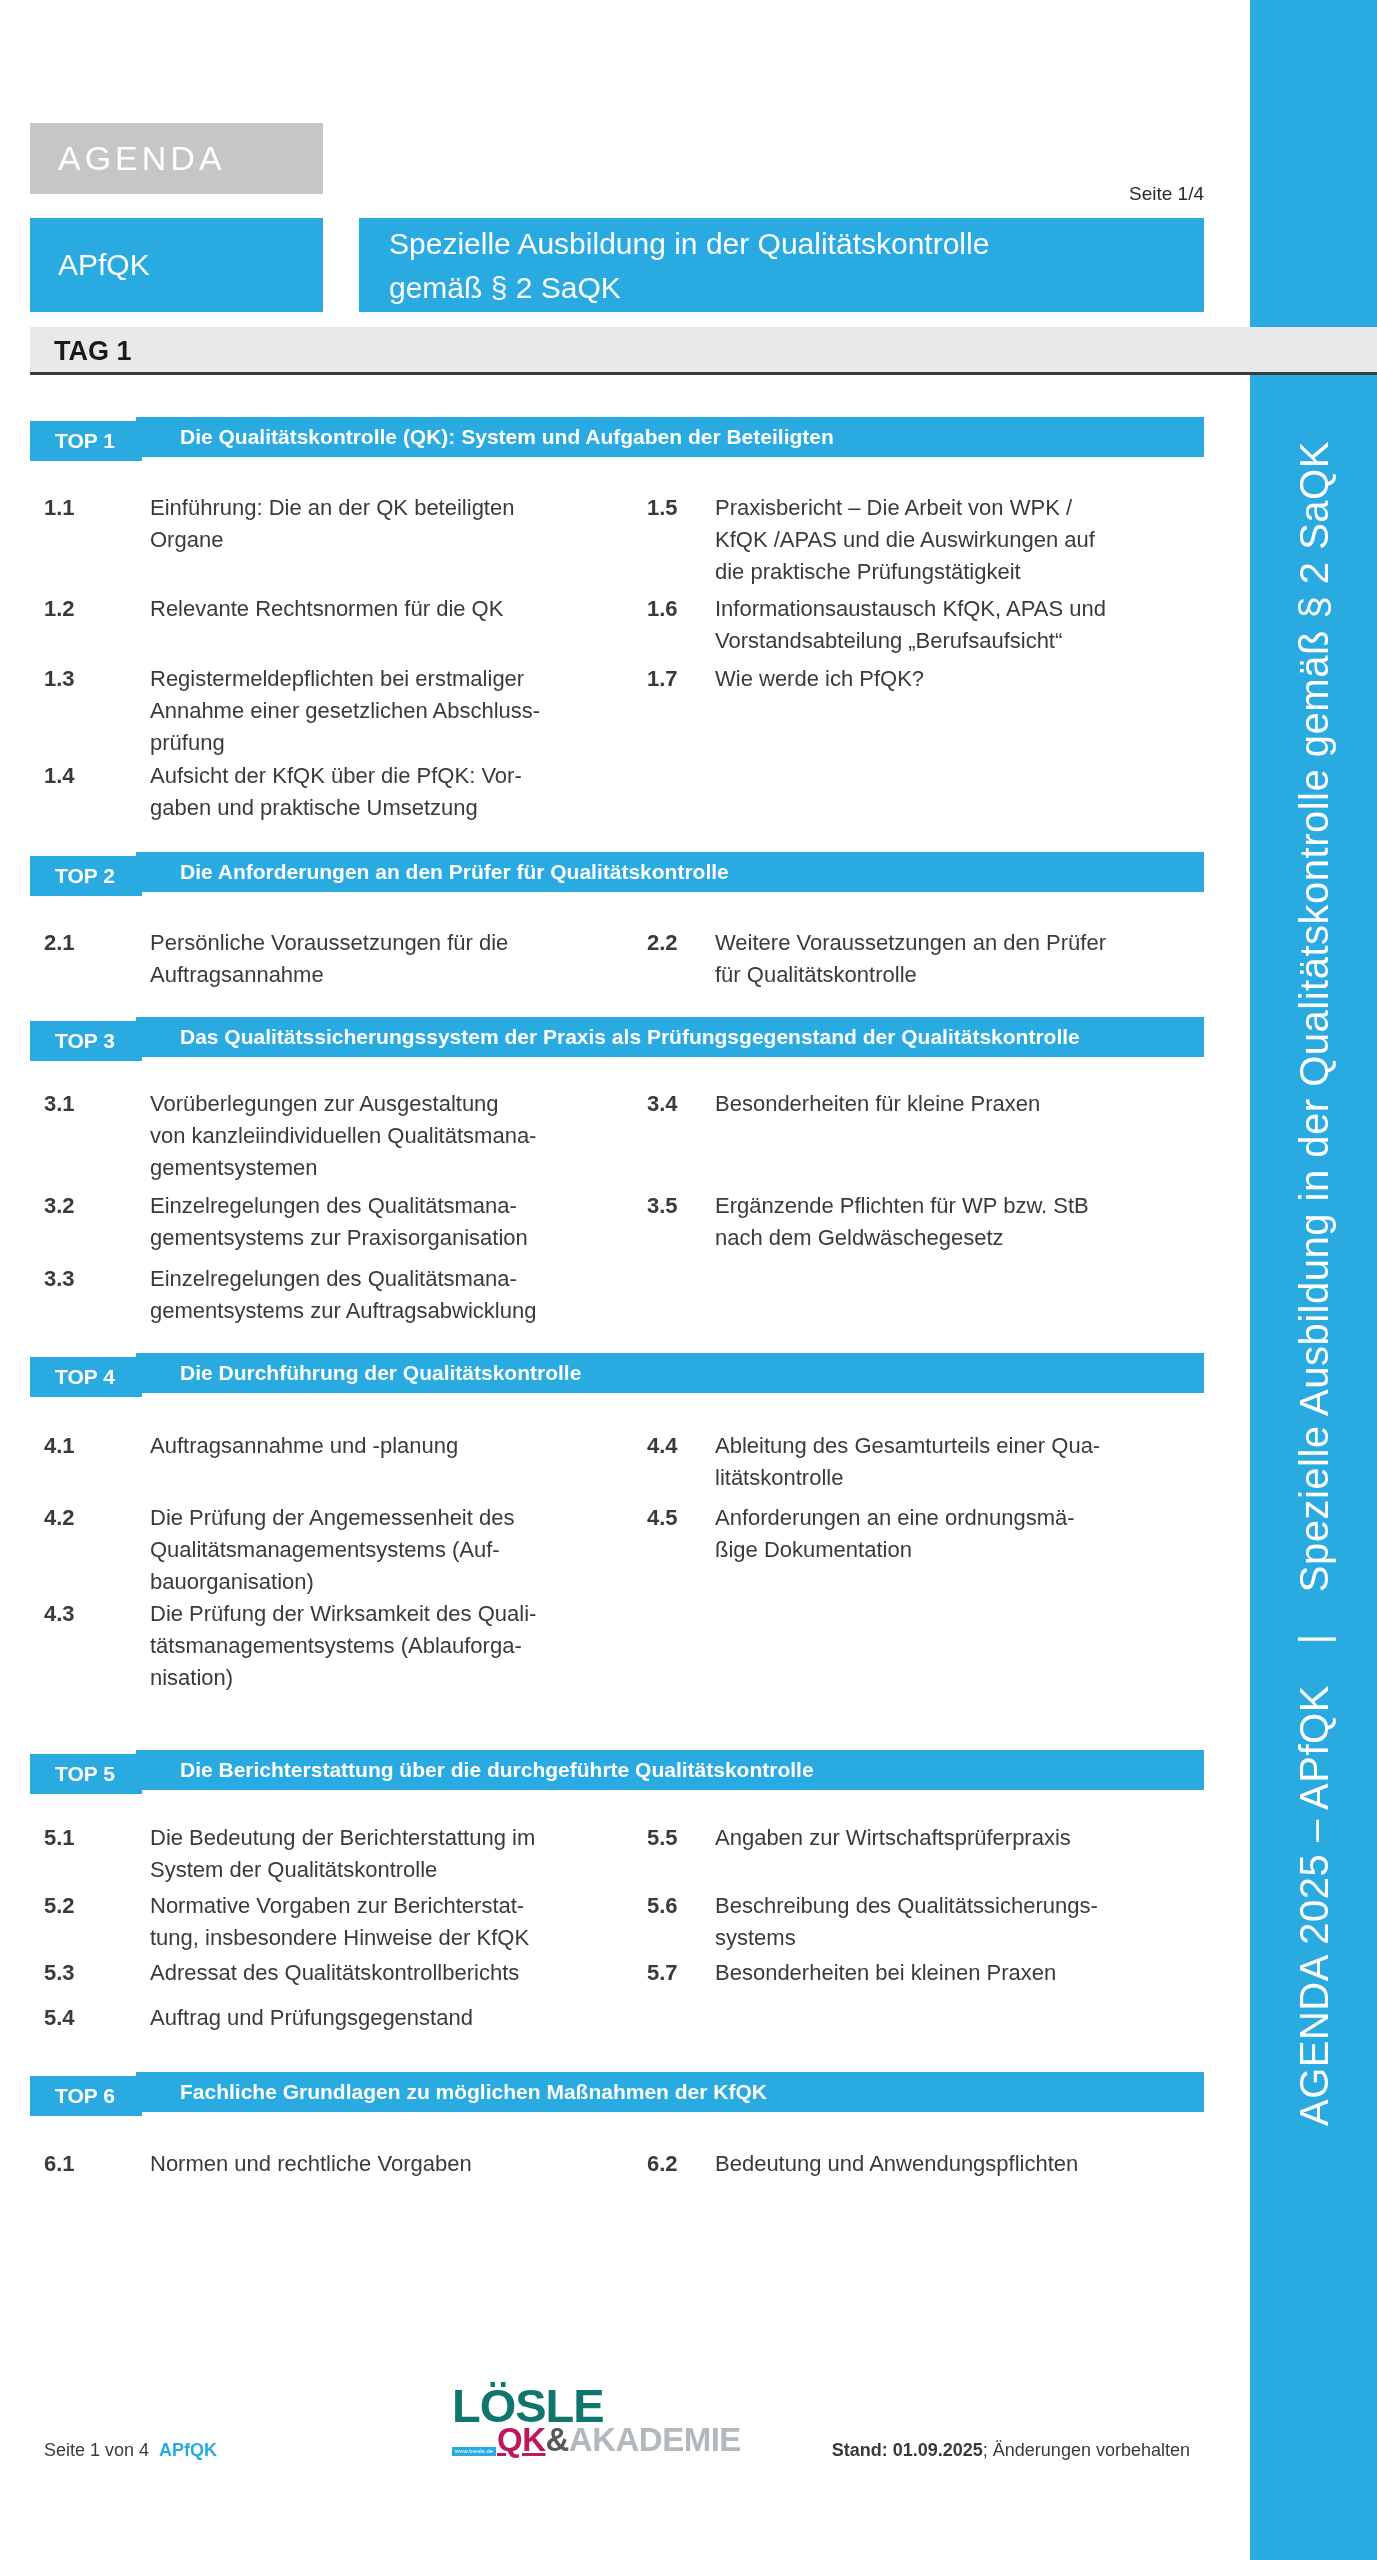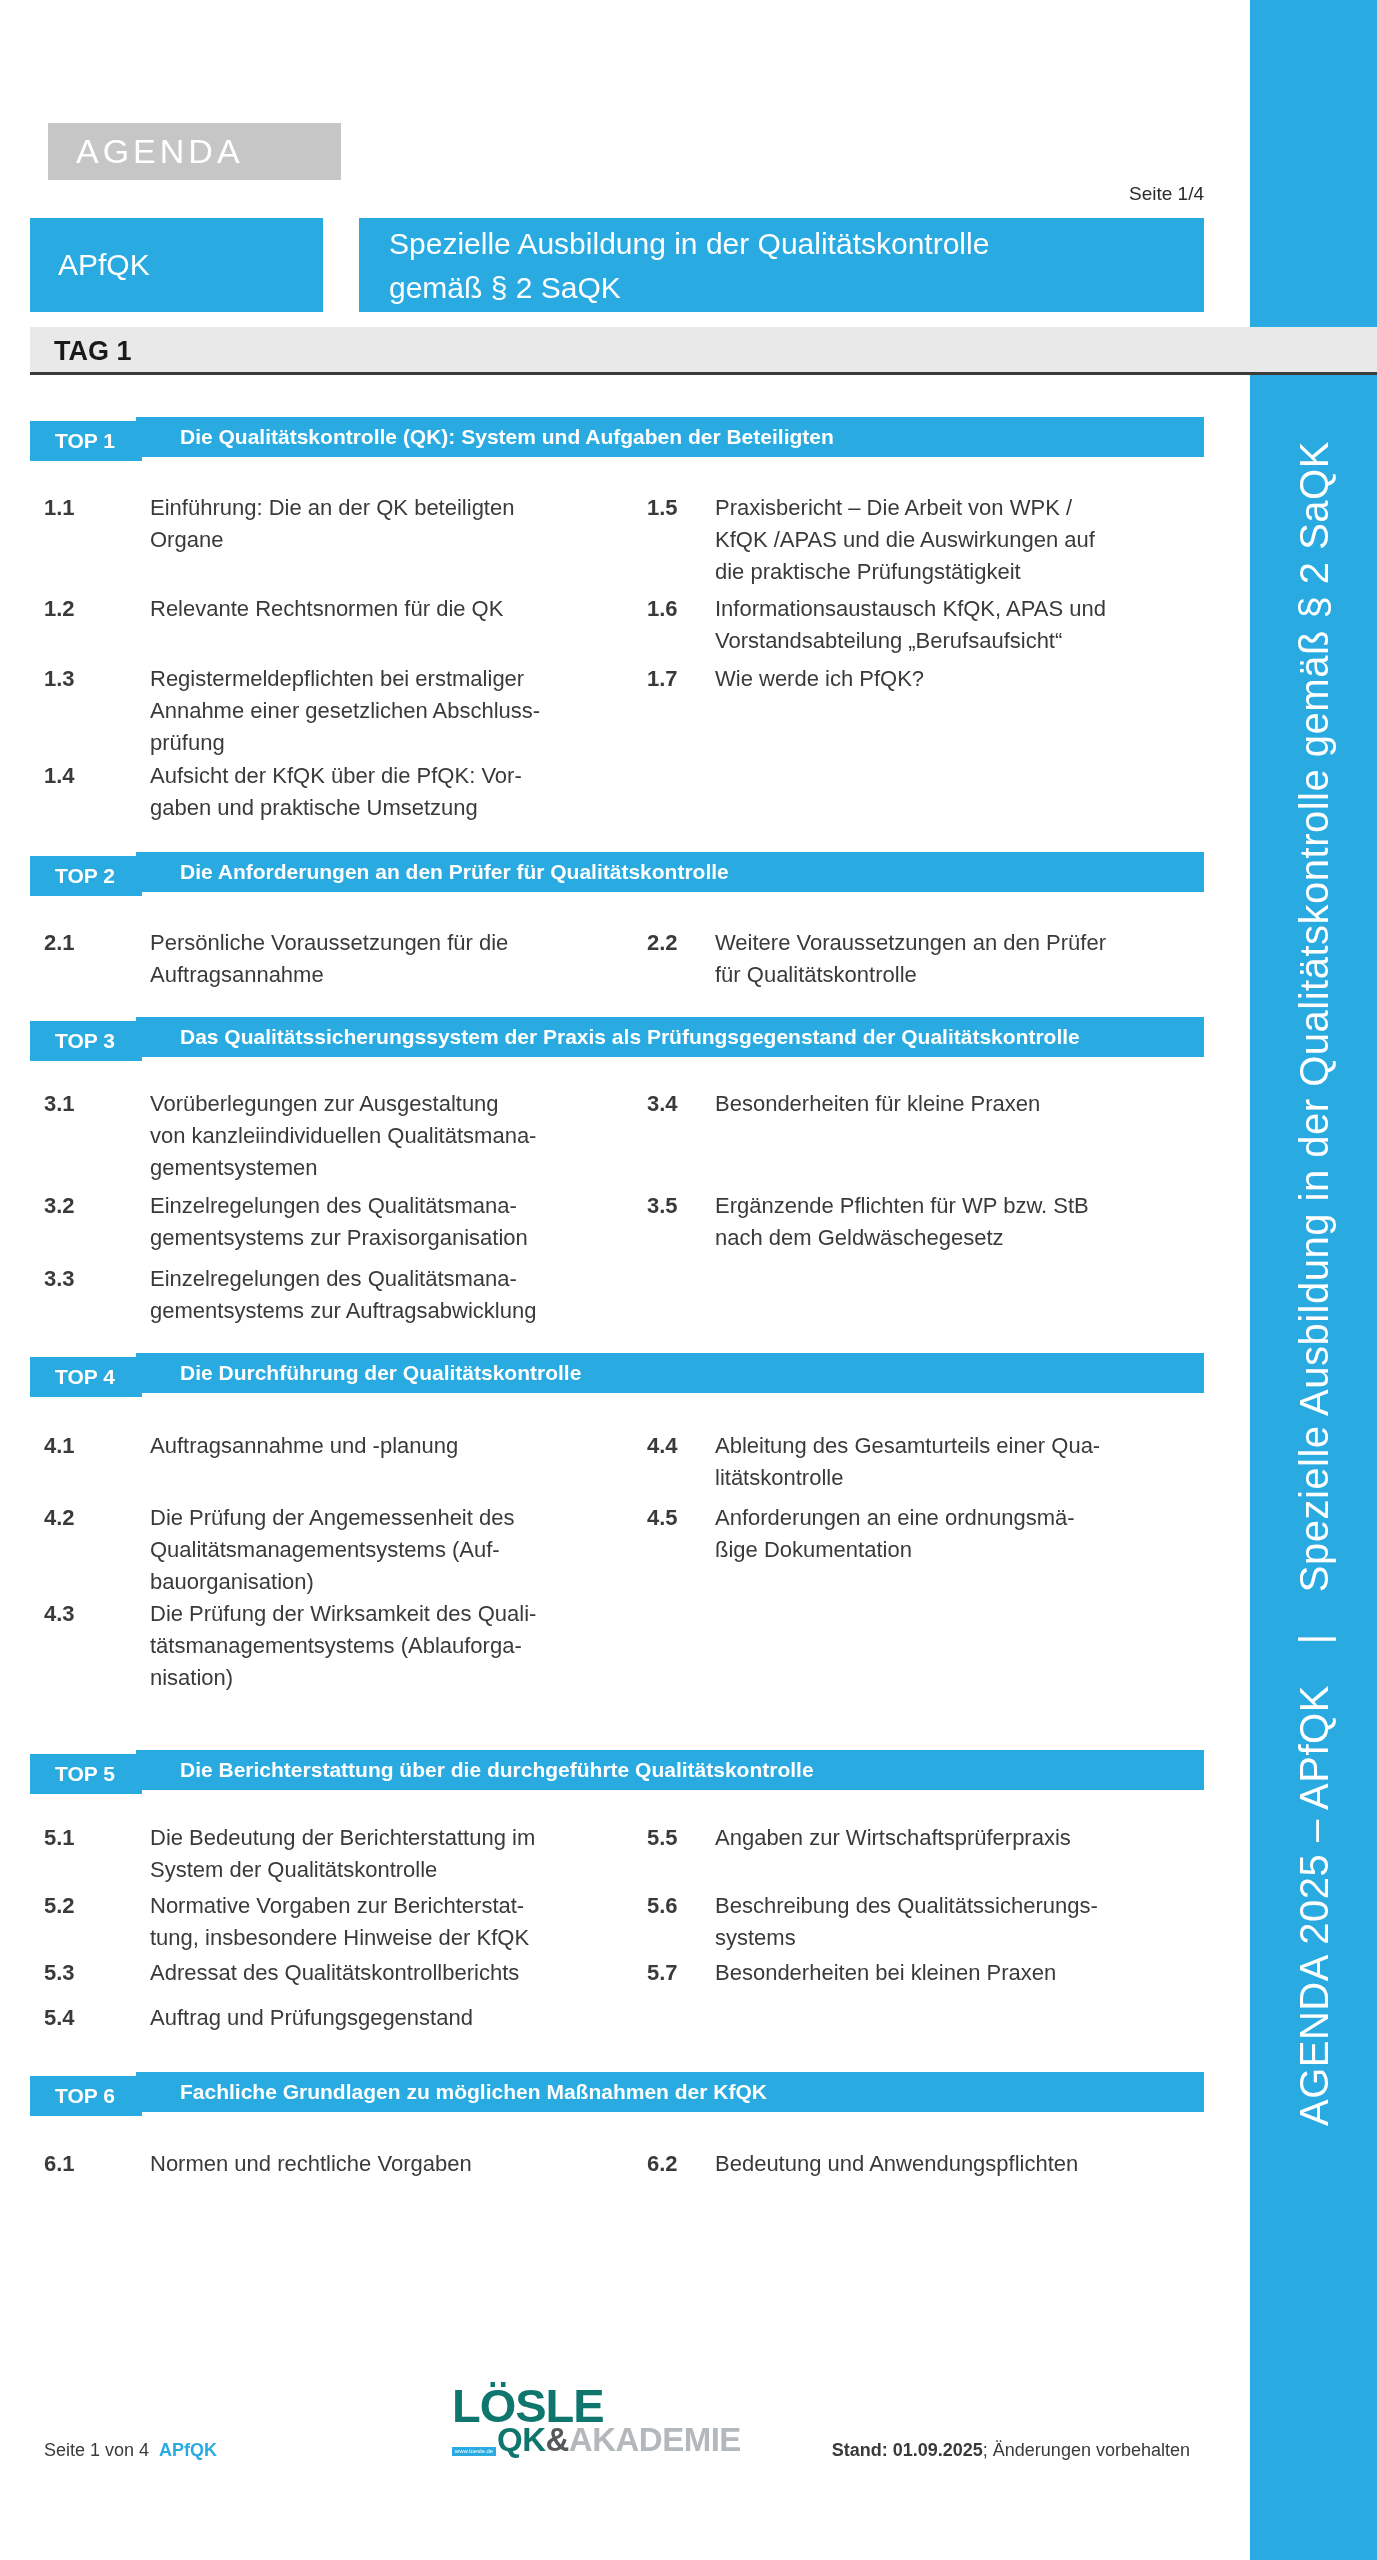--- a/index.html
+++ b/index.html
@@ -9,21 +9,21 @@
   }
   
   .side-strip{position:absolute;left:1250px;top:0;width:127px;height:2560px;background:#29ABE2;}
   .side-text{
     position:absolute;left:1291px;top:2126px;width:1800px;
     transform:rotate(-90deg);transform-origin:0 0;
     color:#ffffff;font-size:40px;line-height:46px;white-space:nowrap;letter-spacing:0.5px;
   }
   
   .agenda-box{
-    position:absolute;left:48px;top:123px;width:293px;height:57px;background:#C6C6C6;
+    position:absolute;left:30px;top:123px;width:293px;height:71px;background:#C6C6C6;
     display:flex;align-items:center;padding-left:28px;box-sizing:border-box;
     color:#ffffff;font-size:34px;letter-spacing:4px;
   }
   .page-indicator{position:absolute;right:173px;top:183px;font-size:19px;color:#2b2b2b;}
   .code-box{
     position:absolute;left:30px;top:218px;width:293px;height:94px;background:#29ABE2;
     display:flex;align-items:center;padding-left:28px;box-sizing:border-box;
     color:#ffffff;font-size:30px;
   }
   .title-box{
@@ -62,21 +62,21 @@
   .footer-left .code{color:#29ABE2;font-weight:bold;margin-left:10px;}
   .footer-right{position:absolute;right:187px;top:2440px;font-size:18px;color:#3A3A39;white-space:nowrap;}
   .footer-right .bold{font-weight:bold;}
   .logo{position:absolute;left:452px;top:2383px;width:300px;height:80px;}
   .logo-main{position:absolute;left:0;top:0;color:#0f766e;font-weight:bold;font-size:47px;line-height:46px;letter-spacing:-1px;}
   .logo-www{
     position:absolute;left:0;top:64px;width:44px;height:9px;background:#29ABE2;
     color:#ffffff;font-size:6px;line-height:9px;text-align:center;overflow:hidden;
   }
   .logo-sub{position:absolute;left:45px;top:40px;font-weight:bold;font-size:33px;line-height:33px;white-space:nowrap;letter-spacing:-0.5px;}
-  .logo-sub .qk{color:#0f766e;}
+  .logo-sub .qk{color:#be185d;text-decoration:underline;}
   .logo-sub .amp{color:#54585A;}
   .logo-sub .rest{color:#B2B8BC;}
 </style>
 </head>
 <body>
 
 <div class="page">
 
   <div class="side-strip"></div>
   <div class="side-text">AGENDA 2025 – APfQK  |  Spezielle Ausbildung in der Qualitätskontrolle gemäß § 2 SaQK</div>

